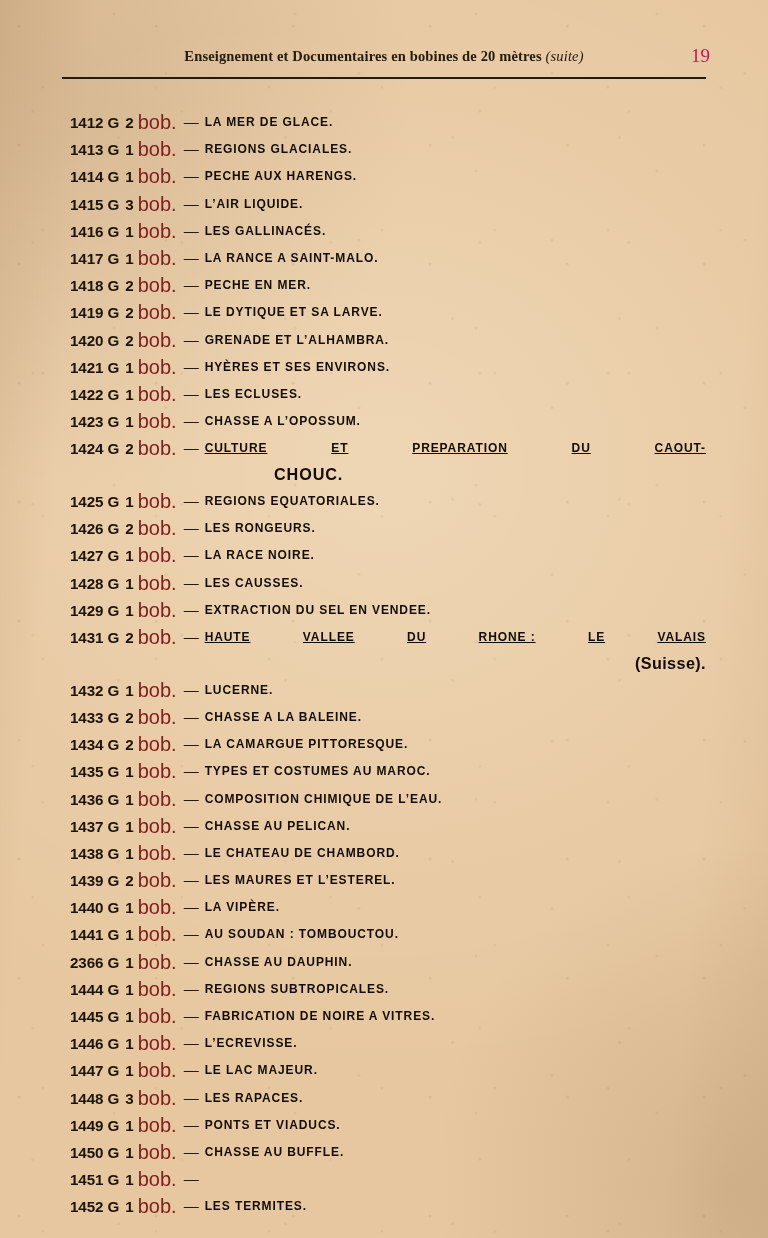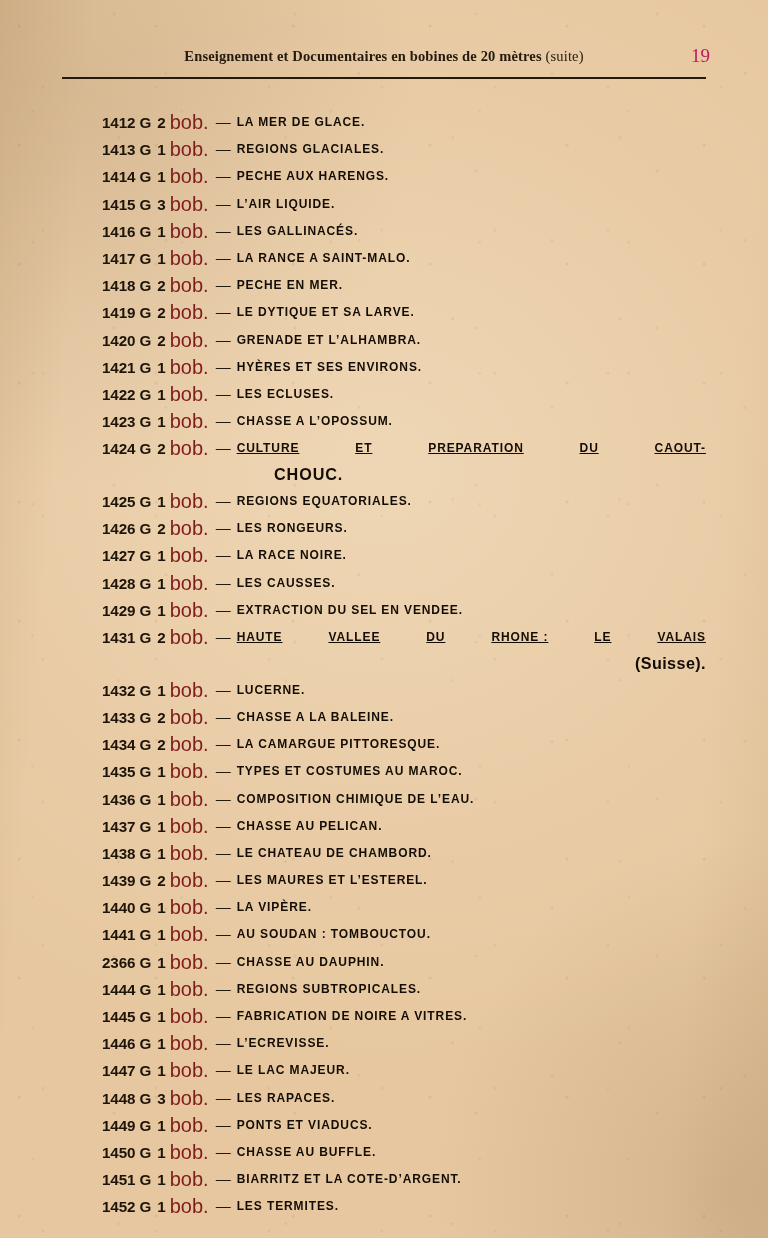--- a/index.html
+++ b/index.html
@@ -66,20 +66,21 @@
     text-align: center;
     font-family: "Liberation Serif", serif;
     font-weight: 700;
     font-size: 14.5px;
     letter-spacing: 0.15px;
     color: #241a0e;
     white-space: nowrap;
   }
   .runhead-title .suite {
     font-weight: 400;
+    font-style: italic;
   }
   .runhead-folio {
     position: absolute;
     right: -4px;
     top: -3px;
     font-family: "Liberation Serif", serif;
     font-weight: 400;
     font-size: 19px;
     color: #be185d;
   }
@@ -102,21 +103,20 @@
   }
   .entry {
     display: block;
     margin-bottom: 1.6px;
   }
   .entry-line {
     display: flex;
     align-items: flex-end;
     line-height: 25.6px;
     white-space: nowrap;
-    margin-left: 32px;
   }
   .ref {
     flex: 0 0 auto;
     font-weight: 700;
     font-size: 15.2px;
     letter-spacing: -0.1px;
     color: #1d1409;
   }
   .reels {
     flex: 0 0 auto;
@@ -534,21 +534,20 @@
             <span class="dash">—</span>
             <span class="title">CHASSE AU BUFFLE.</span>
           </div>
         </div>
         <div class="entry">
           <div class="entry-line">
             <span class="ref">1451 G</span>
             <span class="reels">1</span>
             <span class="bob">bob.</span>
             <span class="dash">—</span>
-            <span class="title">BIARRITZ ET LA COTE-D’ARGENT.</span>
           </div>
         </div>
         <div class="entry">
           <div class="entry-line">
             <span class="ref">1452 G</span>
             <span class="reels">1</span>
             <span class="bob">bob.</span>
             <span class="dash">—</span>
             <span class="title">LES TERMITES.</span>
           </div>

